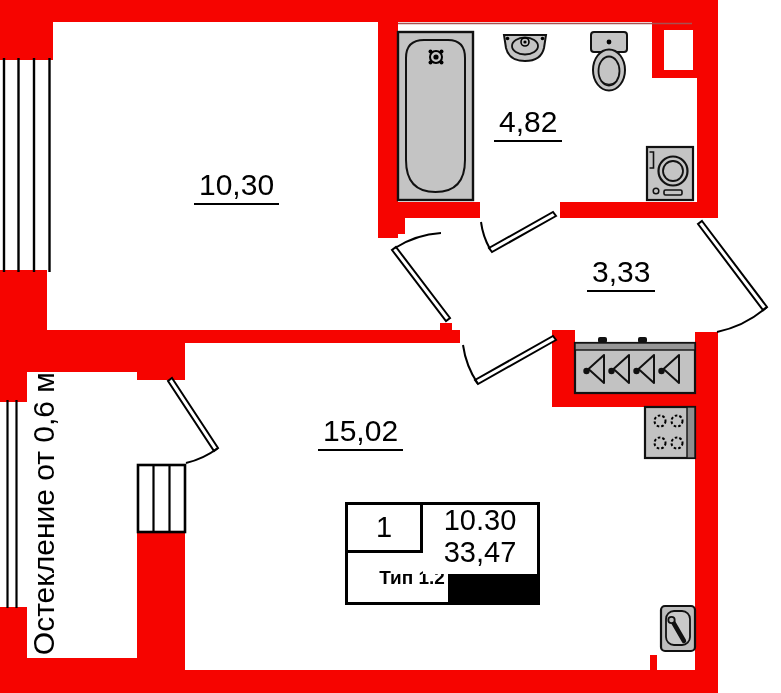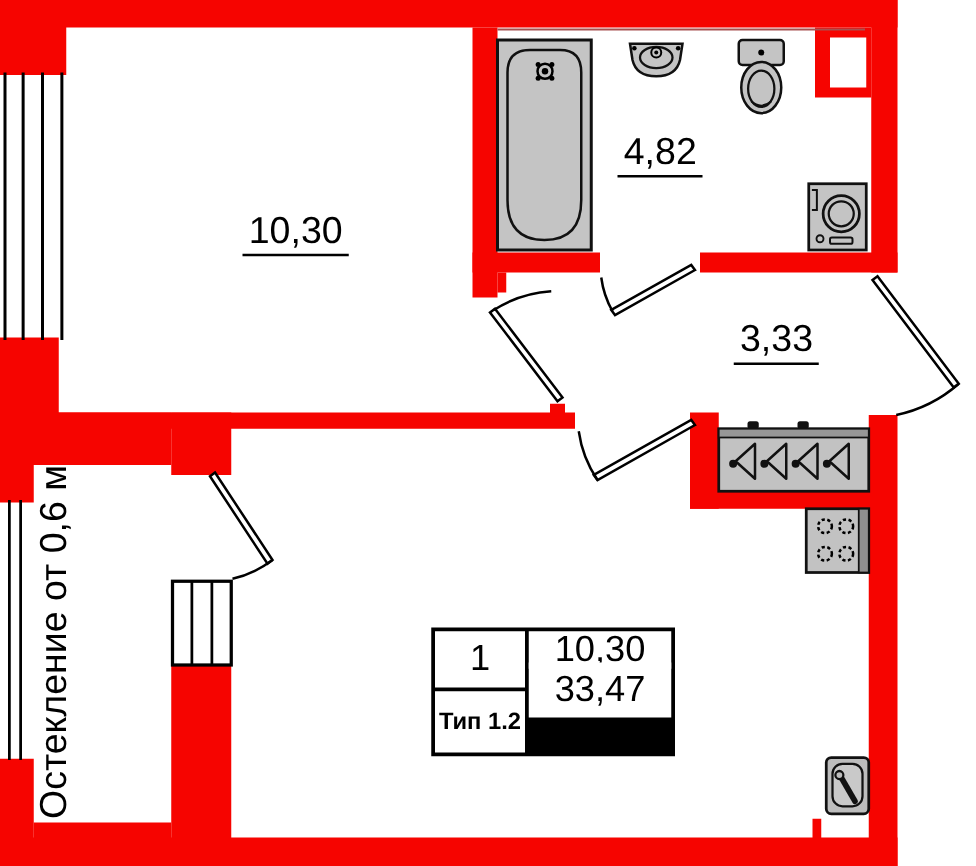--- a/index.html
+++ b/index.html
@@ -163,25 +163,26 @@
       <rect x="661" y="606" width="34" height="45" rx="4" fill="#bdbdbd" stroke="#111" stroke-width="2.2"></rect>
       <rect x="666" y="611" width="24" height="34" rx="8" fill="#c9c9c9" stroke="#111" stroke-width="1.8"></rect>
       <line x1="673" y1="622" x2="684" y2="641" stroke="#111" stroke-width="4.5" stroke-linecap="round"></line>
       <circle cx="671.5" cy="620" r="3.2" fill="#bdbdbd" stroke="#111" stroke-width="1.8"></circle>
     </g>
   </svg>
 
   <div class="area-label" style="left:194px;top:169px;">10,30</div>
   <div class="area-label" style="left:494px;top:106px;text-align:center;">4,82</div>
   <div class="area-label" style="left:587px;top:256px;">3,33</div>
+  <div class="area-label" style="left:318px;top:415px;">15,02</div>
 
   <div class="vnote">
     <span>Остекление от 0,6 м</span>
   </div>
 
   <div class="tbl">
     <div class="cell" style="left:3px;top:3px;width:72px;height:45px;">1</div>
-    <div class="cell small" style="left:3px;top:51px;width:72px;height:49px;">Тип 1.2</div>
+    <div class="cell small" style="left:3px;top:51px;width:72px;height:49px;padding-left:28px;">Тип 1.2</div>
     <div class="cell" style="left:78px;top:3px;width:114px;height:30px;">10,30</div>
     <div class="cell" style="left:78px;top:28px;width:114px;height:44px;">33,47</div>
   </div>
 
 </div>
 
 </body></html>

